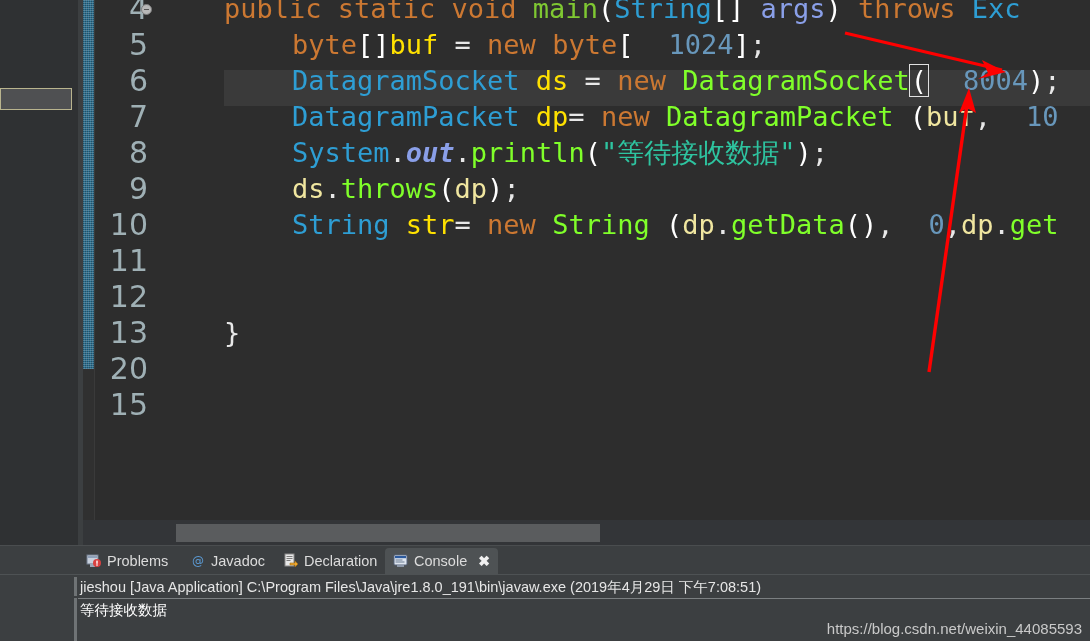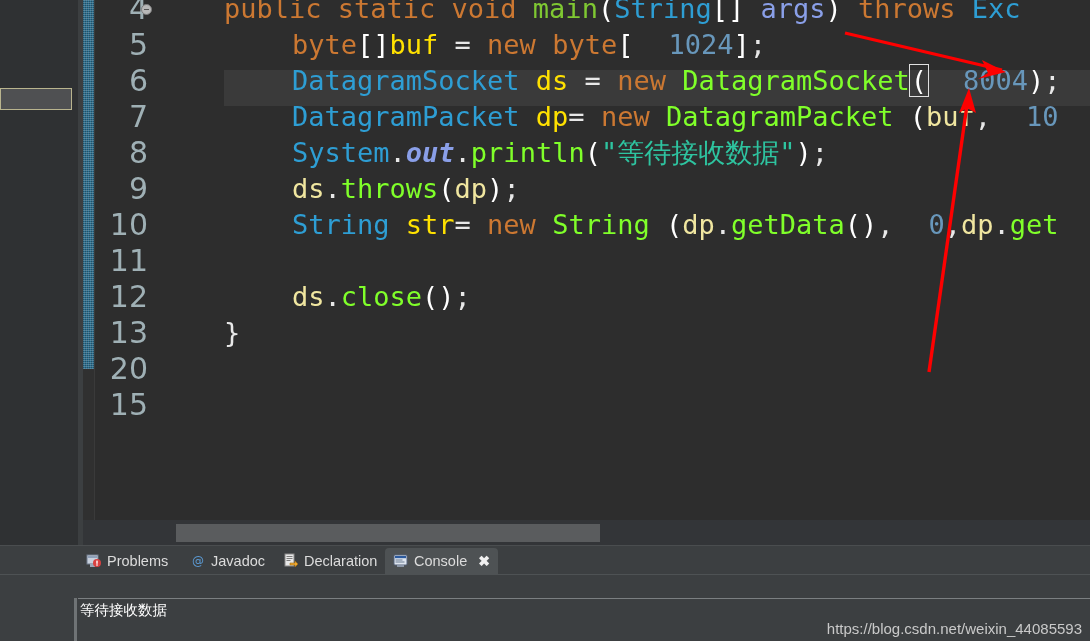--- a/index.html
+++ b/index.html
@@ -231,21 +231,20 @@
 
       <div class="cline" style="top:99px; left:135px"><span class="type">DatagramPacket </span><span class="var">dp</span><span class="plain">= </span><span class="kw">new </span><span class="meth2">DatagramPacket </span><span class="brk">(</span><span class="ident">buf</span><span class="punct">,</span><span class="num">10</span></div>
 
       <div class="cline" style="top:135px; left:135px"><span class="type">System</span><span class="plain">.</span><span class="fldi">out</span><span class="plain">.</span><span class="meth2">println</span><span class="brk">(</span><span class="str">"等待接收数据"</span><span class="brk">)</span><span class="punct">;</span></div>
 
       <div class="cline" style="top:171px; left:135px"><span class="ident">ds</span><span class="plain">.</span><span class="meth2">throws</span><span class="brk">(</span><span class="ident">dp</span><span class="brk">)</span><span class="punct">;</span></div>
 
       <div class="cline" style="top:207px; left:135px"><span class="type">String </span><span class="var">str</span><span class="plain">= </span><span class="kw">new </span><span class="meth2">String </span><span class="brk">(</span><span class="ident">dp</span><span class="plain">.</span><span class="meth2">getData</span><span class="brk">()</span><span class="punct">,</span><span class="num">0</span><span class="punct">,</span><span class="ident">dp</span><span class="plain">.</span><span class="meth2">get</span></div>
 
 
-      <div class="cline" style="top:279px; left:135px"><span class="ident">ds</span><span class="plain">.</span><span class="meth2">close</span><span class="brk">()</span><span class="punct">;</span></div>
 
       <div class="cline" style="top:315px; left:67px"><span class="plain">}</span></div>
 
     </div>
 
     <div class="hscroll-track" style="left:5px">
       <div class="hscroll-thumb" style="left:93px; top:4px"></div>
     </div>
   </div>
 
@@ -301,20 +300,24 @@
             <rect x="3.5" y="7" width="4" height="1" fill="#7b7b7b"></rect>
             <path d="M7 10 l5 0 l0 -2 l3 3 l-3 3 l0 -2 l-5 0 z" fill="#f0a830" stroke="#a06d10" stroke-width="0.6"></path>
           </svg>
         </span>
         <span>Declaration</span>
       </div>
     </div>
 
     <div class="tab-underline"></div>
 
+    <div class="console-head">
+      <div class="console-head-bar"></div>
+      <div class="console-head-text">jieshou [Java Application] C:\Program Files\Java\jre1.8.0_191\bin\javaw.exe (2019年4月29日 下午7:08:51)</div>
+    </div>
 
     <div class="console-body">
       <div class="console-leftbar"></div>
       <div class="console-topline"></div>
       <div class="console-out">等待接收数据</div>
     </div>
 
     <div class="watermark">https://blog.csdn.net/weixin_44085593</div>
   </div>
 

